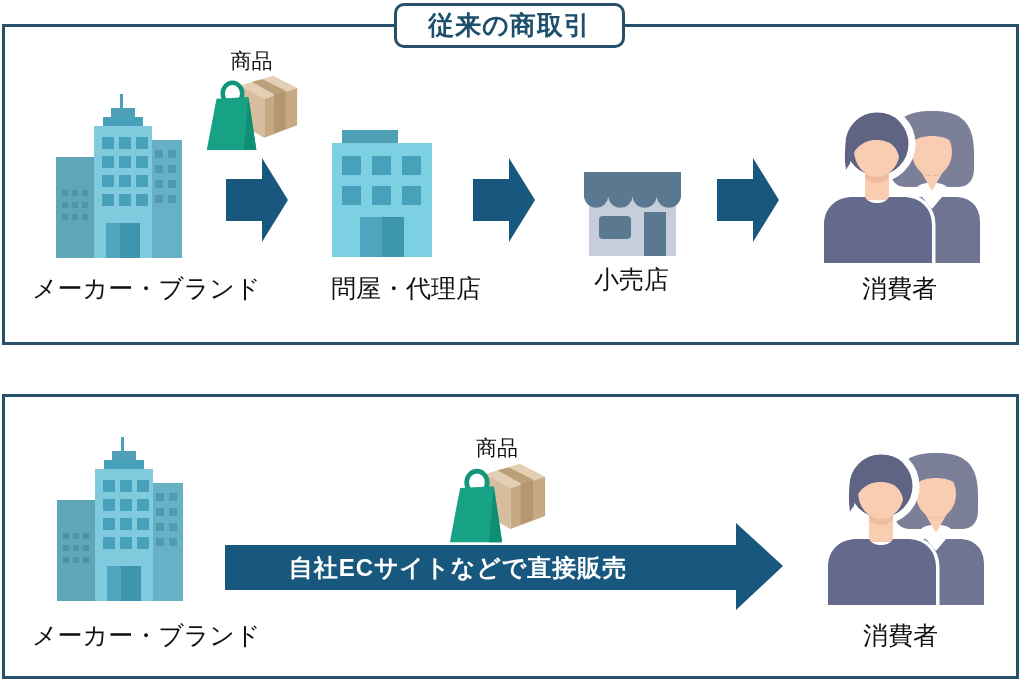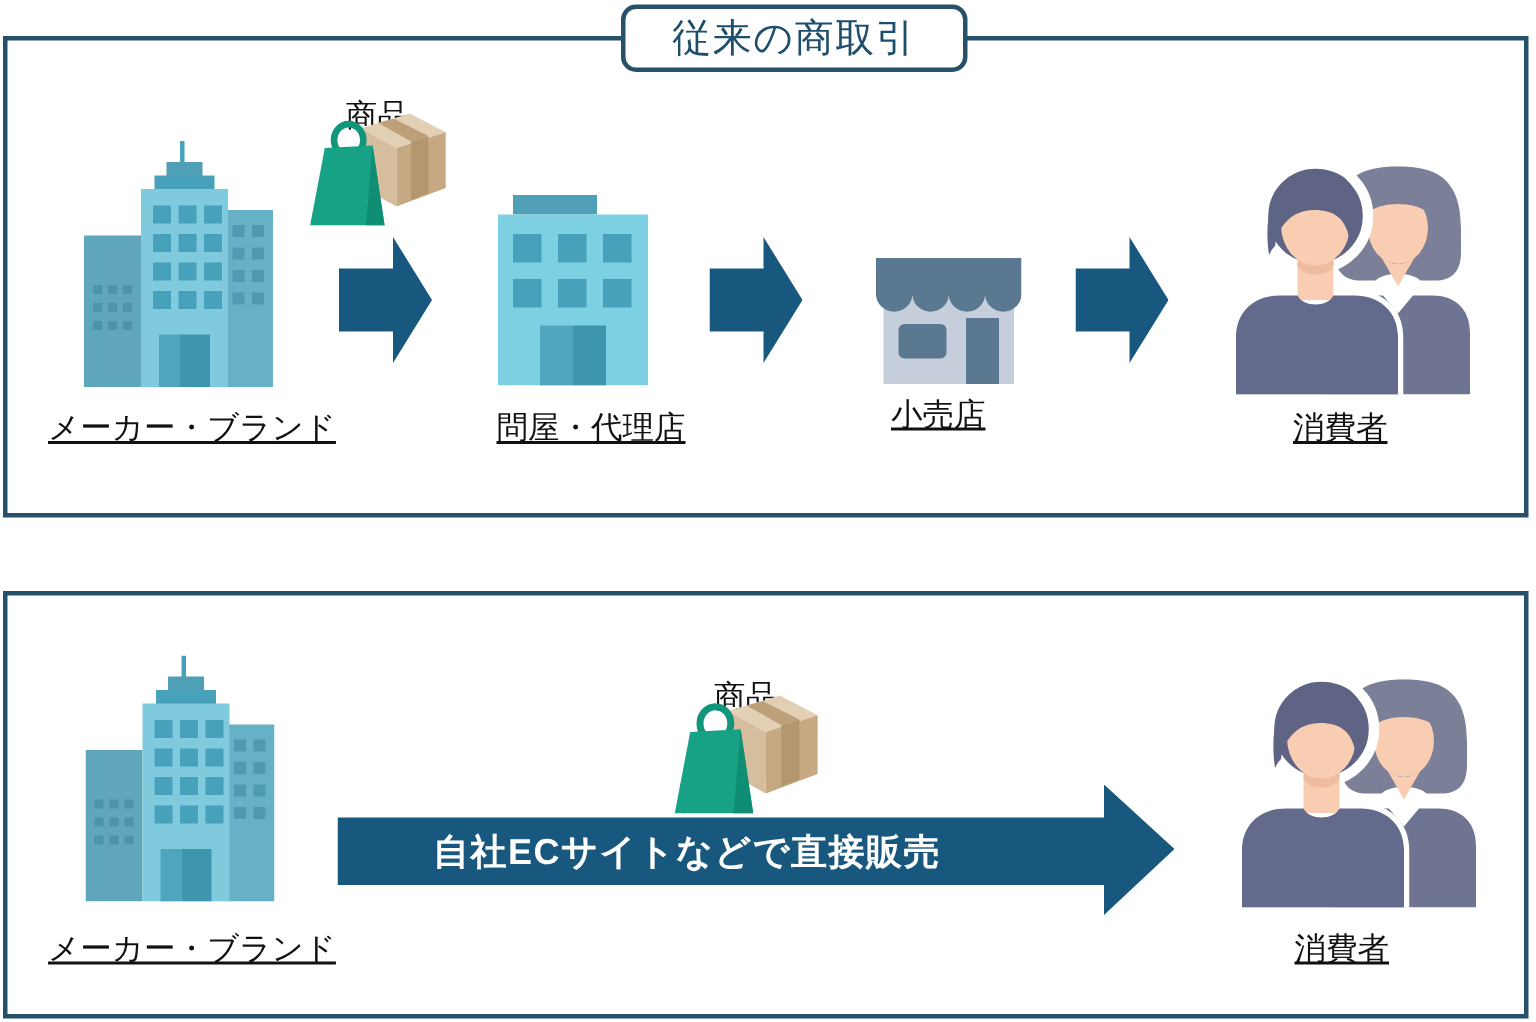--- a/index.html
+++ b/index.html
@@ -36,35 +36,35 @@
     position:relative;width:1024px;height:681px;background:#fff;
     font-family:"Liberation Sans","DejaVu Sans",sans-serif;overflow:hidden;
   }
   .panel{
     position:absolute;left:2px;width:1017px;background:#fff;
     border:3px solid var(--outline_navy);box-sizing:border-box;z-index:1;
   }
   #panel-trad{top:24px;height:321px;}
   #panel-d2c{top:394px;height:285px;}
   .title-badge{
-    position:absolute;left:414px;width:231px;height:45px;border-radius:10px;
+    position:absolute;left:394px;width:231px;height:45px;border-radius:10px;
     display:flex;align-items:center;justify-content:center;z-index:3;
-    box-sizing:border-box;font-weight:normal;letter-spacing:1px;
+    box-sizing:border-box;font-weight:bold;letter-spacing:1px;
   }
   #title-trad{top:3px;background:#fff;border:3px solid var(--outline_navy);
     color:var(--title_text);font-size:26px;}
   #title-d2c{top:370px;background:var(--d2c_badge_bg);color:#ffffff;font-size:30px;}
   .abs{position:absolute;z-index:2;}
   .node-label{
-    position:absolute;z-index:2;font-size:21px;color:var(--label_text);
-    white-space:nowrap;line-height:1.2;text-decoration:underline;
+    position:absolute;z-index:2;font-size:25px;color:var(--label_text);
+    white-space:nowrap;line-height:1.2;
   }
   .goods-label{
     position:absolute;z-index:2;font-size:21px;color:var(--label_text);
-    text-align:center;white-space:nowrap;margin-top:16px;
+    text-align:center;white-space:nowrap;
   }
   .bigarrow-label{
     position:absolute;z-index:4;left:225px;top:545px;width:511px;height:45px;
     display:flex;align-items:center;justify-content:center;padding-right:45px;
     box-sizing:border-box;color:#fff;font-size:24px;font-weight:bold;
     white-space:nowrap;letter-spacing:1px;
   }
   svg{display:block;overflow:visible;}
 </style>
 </head>

